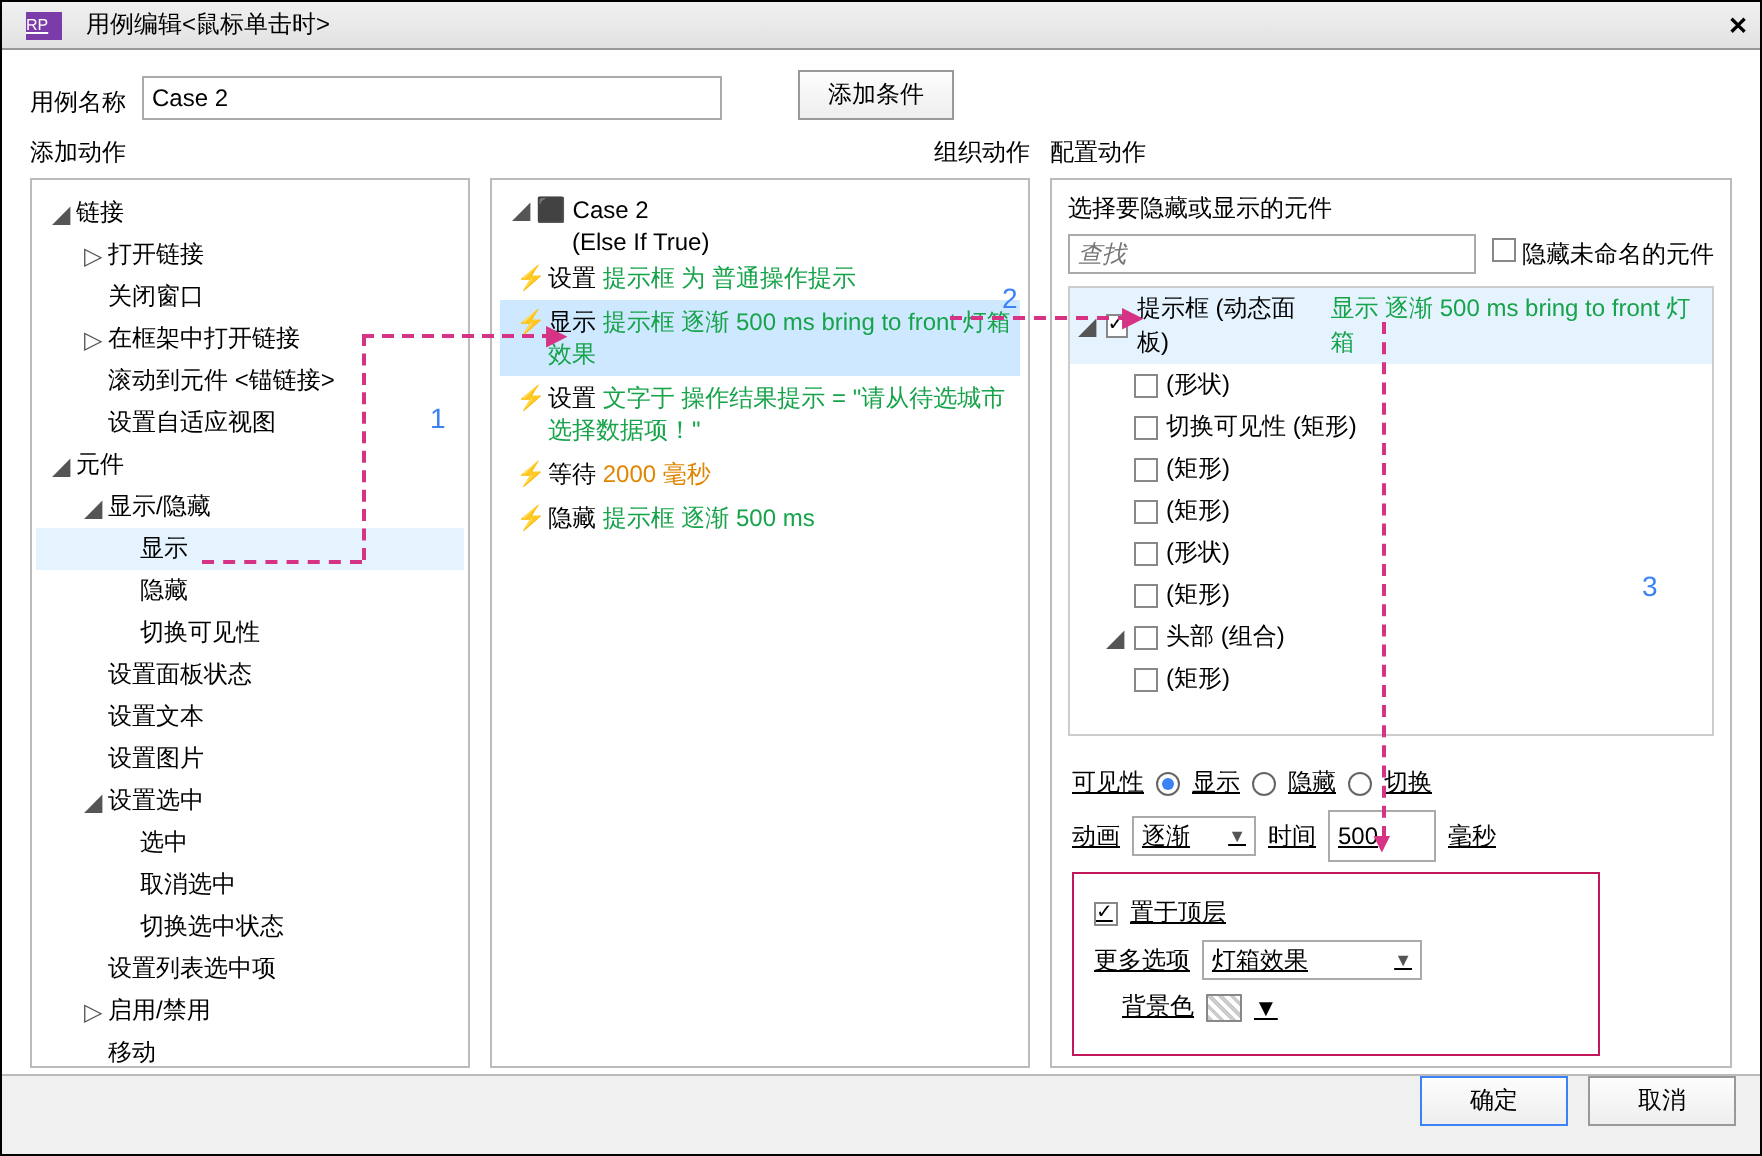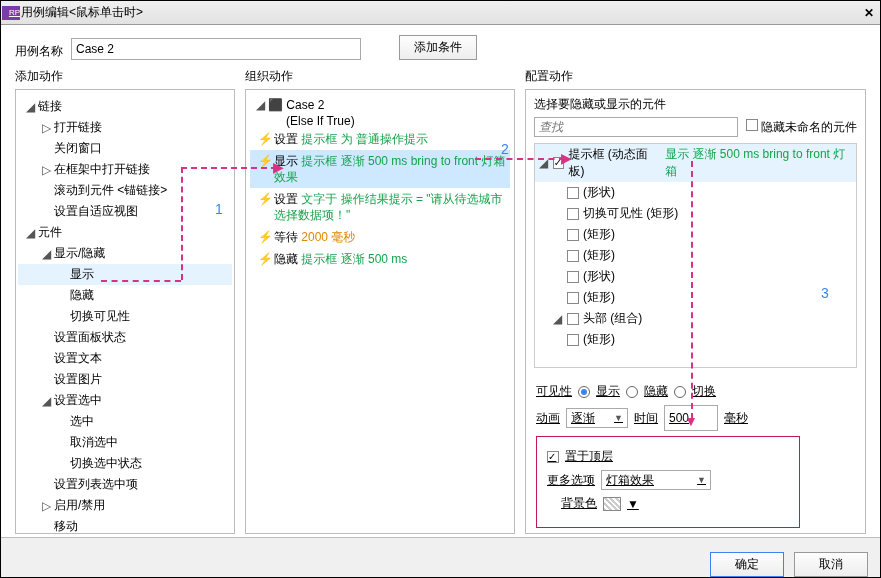--- a/index.html
+++ b/index.html
@@ -1,27 +1,27 @@
 <!DOCTYPE html>
 <html><head>
 <meta charset="utf-8">
 <style>
 * { box-sizing: border-box; font-family: "Microsoft YaHei", sans-serif; font-size: 12px; }
 body { margin: 0; background: #fff; }
 .window { width: 881px; height: 578px; border: 1px solid #000; background: #fff; position: relative; }
 .titlebar { height: 24px; background: linear-gradient(#f0f0f0,#e2e2e2); display: flex; align-items: center; border-bottom: 1px solid #999; }
-.titlebar .icon { width: 18px; height: 14px; background: #7b3ba8; margin: 0 1px; font-size:8px; color:#fff; text-align:right; line-height:14px;text-decoration:underline; }
+.titlebar .icon { width: 18px; height: 14px; background: #7b3ba8; margin: 0 12px; font-size:8px; color:#fff; text-align:left; line-height:14px;text-decoration:underline; }
 .titlebar .txt { flex:1; }
 .titlebar .close { width: 22px; text-align:center; font-weight:bold; cursor:pointer; }
 .row1 { padding: 10px 14px 8px; display:flex; align-items:flex-end; gap:8px; }
 .row1 input { width: 290px; height: 22px; border:1px solid #aaa; padding:0 4px; }
 .btn { border:1px solid #999; background:linear-gradient(#fdfdfd,#eee); padding:3px 14px; cursor:pointer; }
 .col-headers { display:flex; padding: 0 14px; gap: 10px; }
 .col-headers > div:nth-child(1) { width: 220px; }
-.col-headers > div:nth-child(2) { width: 270px; }
+.col-headers > div:nth-child(2) { width: 270px; text-align: right; }
 .col-headers > div:nth-child(3) { flex:1; }
 .panes { display:flex; padding: 4px 14px 6px; gap: 10px; height: 455px; }
 .pane { border:1px solid #bbb; background:#fff; overflow:auto; position:relative; }
 .pane1 { width: 220px; }
 .pane2 { width: 270px; }
 .pane3 { flex:1; display:flex; flex-direction:column; }
 .tree { padding:6px 2px; }
 .ti { display:flex; align-items:center; padding:2px 4px; cursor:pointer; white-space:nowrap; }
 .ti .ar { width:12px; color:#555; }
 .lv1{padding-left:8px;} .lv2{padding-left:24px;} .lv3{padding-left:40px;}
@@ -43,21 +43,21 @@
 .cb.ck::after { content:"✓"; font-size:10px; line-height:10px; display:block; color:#000;}
 .pane3-bot { padding: 6px 10px 8px; }
 .frow { display:flex; align-items:center; gap:6px; margin:5px 0;text-decoration:underline; }
 .radio { width:12px;height:12px;border:1px solid #666;border-radius:50%;display:inline-flex;align-items:center;justify-content:center;}
 .radio.ck::after{content:"";width:6px;height:6px;background:#3b82f6;border-radius:50%;}
 .sel-box { border:1px solid #aaa; height:20px; padding:0 4px; display:inline-flex; align-items:center; min-width:62px; justify-content:space-between;}
 .sel-box .dd{ font-size:9px; color:#555;}
 .num { border:1px solid #aaa; height:20px; width:54px; padding:12px 4px; }
 .red-box { border:1px solid #c2185b; padding:6px 10px 10px; margin-top:4px; width: 264px;}
 .hatch { width:18px;height:14px;border:1px solid #888; background: repeating-linear-gradient(45deg,#ccc,#ccc 2px,#fff 2px,#fff 4px); display:inline-block; vertical-align:middle;}
-.footer { position:absolute; bottom:0; left:0; right:0; height:40px; border-top:1px solid #bbb; background:#f0f0f0; display:flex; justify-content:flex-end; align-items:flex-end; gap:10px; padding:0 12px;}
+.footer { position:absolute; bottom:0; left:0; right:0; height:40px; border-top:1px solid #bbb; background:#f0f0f0; display:flex; justify-content:flex-end; align-items:flex-start; gap:10px; padding:0 12px;}
 .footer .btn { padding: 3px 24px; }
 
 .anno { position:absolute; border:0; border-top:2px dashed #d63384; }
 .anno.v { border-top:0; border-left:2px dashed #d63384; }
 .anno-arrow { position:absolute; color:#d63384; font-size:14px; }
 .anno-lbl { position:absolute; color:#3b82f6; font-size:14px; }
 </style>
 </head>
 <body>
 

